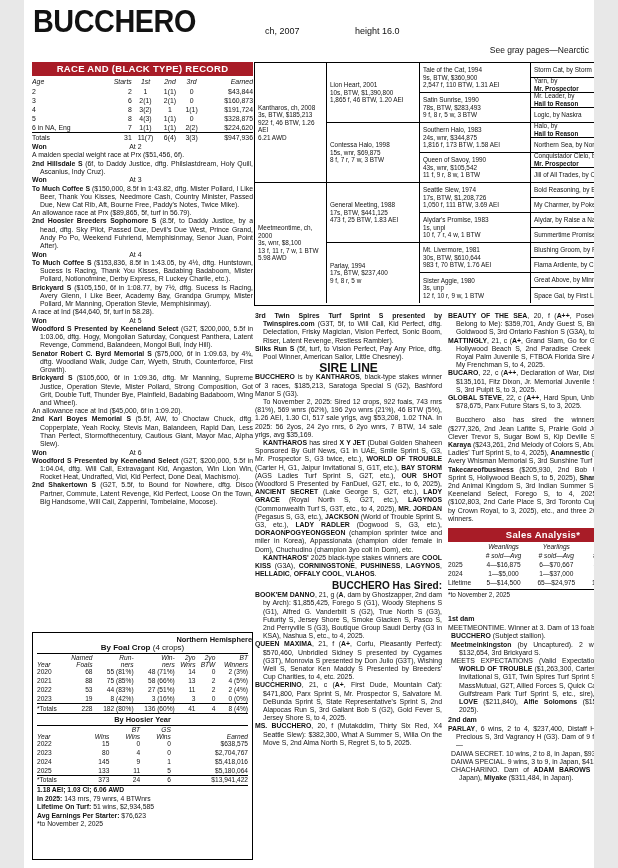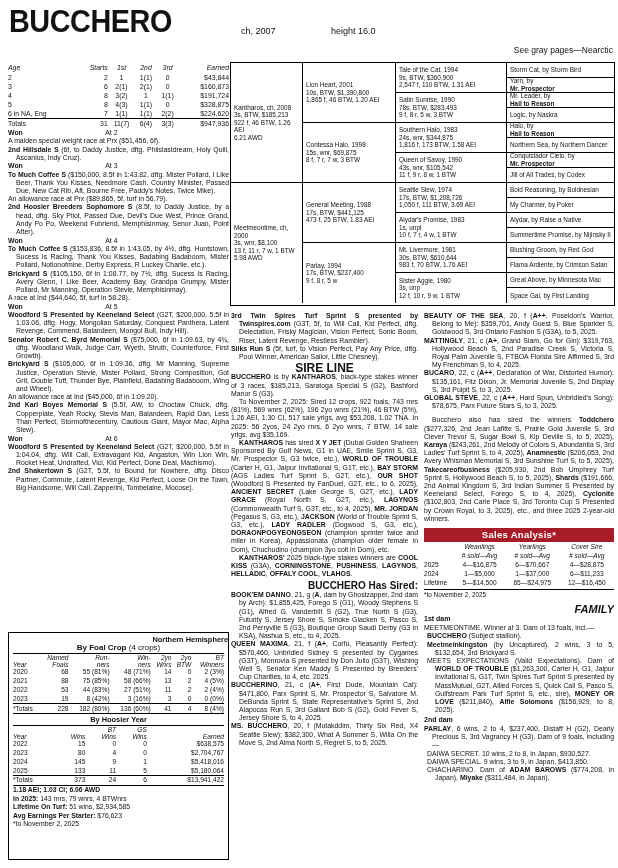--- a/index.html
+++ b/index.html
@@ -1,17 +1,17 @@
 <!DOCTYPE html>
 <html style="--red: #a81c27;"><head>
 <meta charset="utf-8">
 <style>
   :root { --red:#a81c27; }
   html,body{margin:0;padding:0;background:#e8e8e8;}
-  .page{position:relative;width:618px;height:868px;background:#fff;margin:0 auto;
+  .page{position:relative;width:570px;height:868px;background:#fff;margin:0 auto;
         font-family:"Liberation Sans",sans-serif;color:#121212;overflow:hidden;}
   .b{font-weight:bold;}
   
   .horse{position:absolute;left:9px;top:4px;font-size:31px;font-weight:bold;letter-spacing:-.5px;
          transform:scaleX(.93);transform-origin:left top;white-space:nowrap;}
   .chyear{position:absolute;left:241px;top:26px;font-size:9px;}
   .heightnote{position:absolute;left:331px;top:26px;font-size:9px;}
   .graynote{position:absolute;right:5px;top:45px;font-size:8.5px;}
   
   .banner{background:var(--red);color:#fff;font-weight:bold;text-align:center;
@@ -78,20 +78,21 @@
 <body>
 
 <div class="page">
 
   <div class="horse">BUCCHERO</div>
   <div class="chyear">ch, 2007</div>
   <div class="heightnote">height 16.0</div>
   <div class="graynote">See gray pages—Nearctic</div>
 
   <div class="leftcol">
+    <div class="banner">RACE AND (BLACK TYPE) RECORD</div>
     <table class="racetab">
       <thead>
         <tr>
           <th class="l">Age</th>
           <th class="r">Starts</th>
           <th class="c">1st</th>
           <th class="c">2nd</th>
           <th class="c">3rd</th>
           <th class="r">Earned</th>
         </tr>

